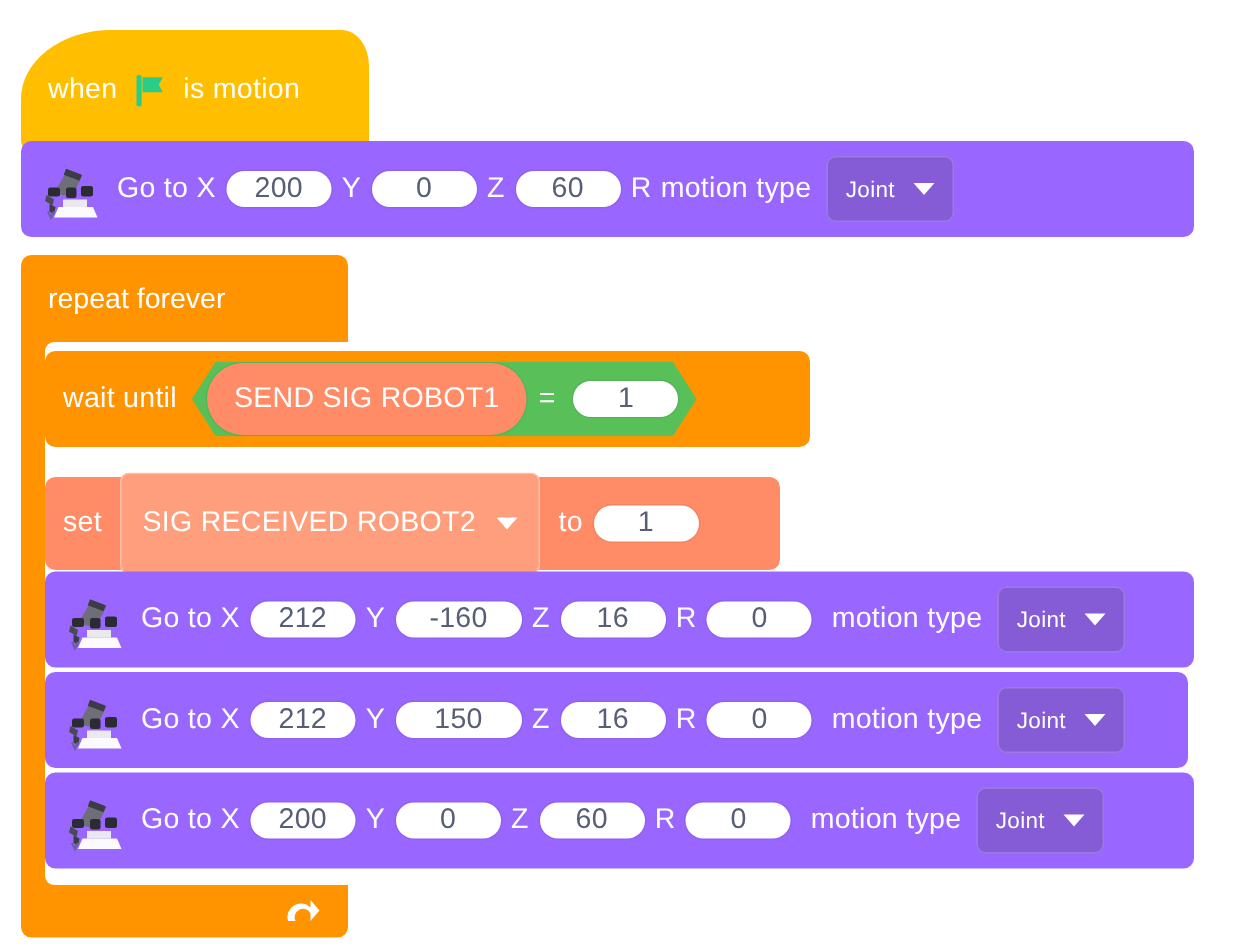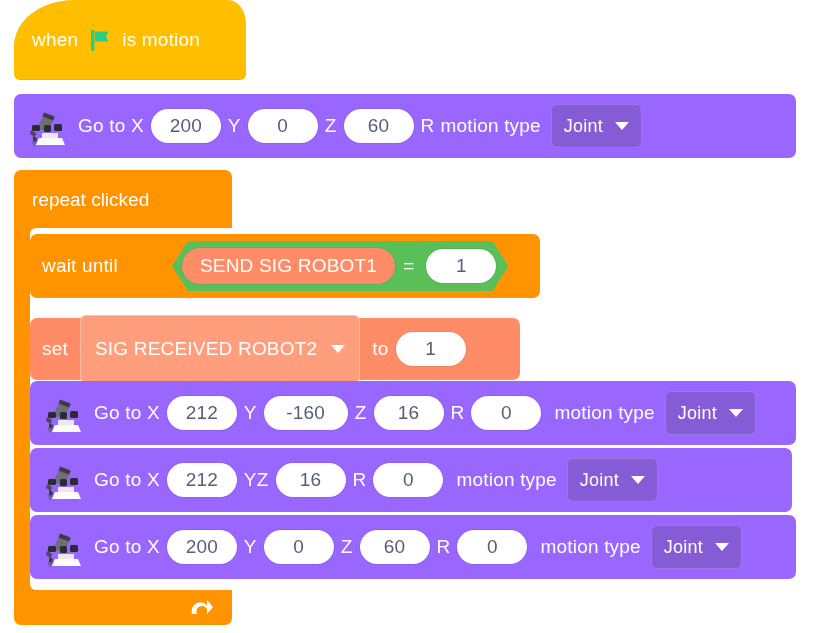--- a/index.html
+++ b/index.html
@@ -30,21 +30,21 @@
     align-items: center;
     color: #ffffff;
     font-size: 19px;
     letter-spacing: .2px;
     white-space: nowrap;
   }
   .label { color: #ffffff; }
 
   
   #hat {
-    left: 14px; top: 0;
+    left: 14px; top: 20px;
     width: 232px; height: 80px;
     background: #ffbf00;
     border-radius: 60px 18px 6px 6px / 46px 24px 6px 6px;
     padding-left: 18px;
     box-shadow: inset 0 -1px 0 rgba(0,0,0,.06);
   }
   #hat .hat-row { display: flex; align-items: center; gap: 9px; }
   .flag-icon { display: inline-block; width: 26px; height: 26px; }
 
   
@@ -64,21 +64,21 @@
 
   
   .robot-icon { width: 50px; height: 46px; flex: 0 0 auto; margin-right: 6px; }
 
   
   .oval {
     background: #ffffff;
     color: #575e75;
     border-radius: 999px;
     min-width: 46px;
-    height: 34px;
+    height: 24px;
     padding: 0 12px;
     margin: 0 7px;
     display: inline-flex;
     align-items: center;
     justify-content: center;
     font-size: 19px;
     box-shadow: 0 0 0 1px rgba(0,0,0,.06);
   }
   .oval.wide { min-width: 60px; }
 
@@ -87,21 +87,21 @@
     background: #855cd6;
     border: 1px solid rgba(255,255,255,.18);
     border-radius: 6px;
     height: 42px;
     padding: 0 12px;
     margin-left: 10px;
     display: inline-flex;
     align-items: center;
     gap: 12px;
     color: #ffffff;
-    font-size: 18px;
+    font-size: 15px;
   }
   .caret {
     width: 0; height: 0;
     border-left: 7px solid transparent;
     border-right: 7px solid transparent;
     border-top: 8px solid #ffffff;
   }
 
   
   #loop {
@@ -128,21 +128,20 @@
     position: absolute;
     left: 188px; top: 594px;
     width: 26px; height: 26px;
   }
 
   .control {
     background: #ff9400;
     border-radius: 7px;
     height: 64px;
     padding: 0 12px;
-    gap: 44px;
   }
   #waituntil { left: 30px; top: 234px; width: 510px; }
 
   
   .hexagon {
     position: relative;
     display: inline-flex;
     align-items: center;
     height: 50px;
     background: #59c059;
@@ -151,21 +150,21 @@
     clip-path: polygon(16px 0, calc(100% - 16px) 0, 100% 50%, calc(100% - 16px) 100%, 16px 100%, 0 50%);
   }
   .hexagon .oval { margin: 0 6px 0 10px; }
   .eq { color:#ffffff; font-size: 19px; padding: 0 2px 0 8px; }
 
   
   .reporter {
     background: #ff8c66;
     color: #ffffff;
     border-radius: 999px;
-    height: 36px;
+    height: 48px;
     padding: 0 18px;
     display: inline-flex;
     align-items: center;
     font-size: 19px;
     box-shadow: 0 0 0 1px rgba(0,0,0,.05);
   }
 
   
   #setblk {
     left: 30px; top: 318px;
@@ -189,21 +188,21 @@
     font-size: 19px;
   }
 </style>
 </head>
 <body>
 
 <div id="canvas">
 
   <div id="loop"></div>
   <div id="loop-mouth"></div>
-  <div id="loop-top-label">repeat clicked</div>
+  <div id="loop-top-label">repeat forever</div>
   <div id="loop-foot-arrow">
     <svg width="26" height="26" viewBox="0 0 26 26">
       <path d="M4 20 A9 9 0 0 1 19 11 L19 6 L25 13 L19 20 L19 15 A5 5 0 0 0 9 20 Z" fill="#ffffff"></path>
     </svg>
   </div>
 
   <div id="hat" class="blk">
     <span class="hat-row">
       <span class="label">when</span>
       <span class="flag-icon">
@@ -305,20 +304,21 @@
         <path d="M17 35 h23 l3 7 h-29 Z" fill="#fbfbfd"></path>
         <rect x="10" y="22" width="8" height="6" rx="1.5" fill="#2b2b33"></rect>
         <path d="M9 27 l5 3 -1 4 -5 -3 Z" fill="#4a4a55"></path>
         <path d="M11 33 l4 2 -1 5 -3 -2 Z" fill="#3c3c46"></path>
         <path d="M10 38 l2 4 2 -4" stroke="#6e5fa0" stroke-width="1.6" fill="none"></path>
       </svg>
     </span>
     <span class="label">Go to X</span>
     <span class="oval">212</span>
     <span class="label">Y</span>
+    <span class="oval wide">150</span>
     <span class="label">Z</span>
     <span class="oval">16</span>
     <span class="label">R</span>
     <span class="oval">0</span>
     <span class="label" style="margin-left:6px">motion type</span>
     <span class="dropdown">
       <span>Joint</span>
       <span class="caret"></span>
     </span>
   </div>

